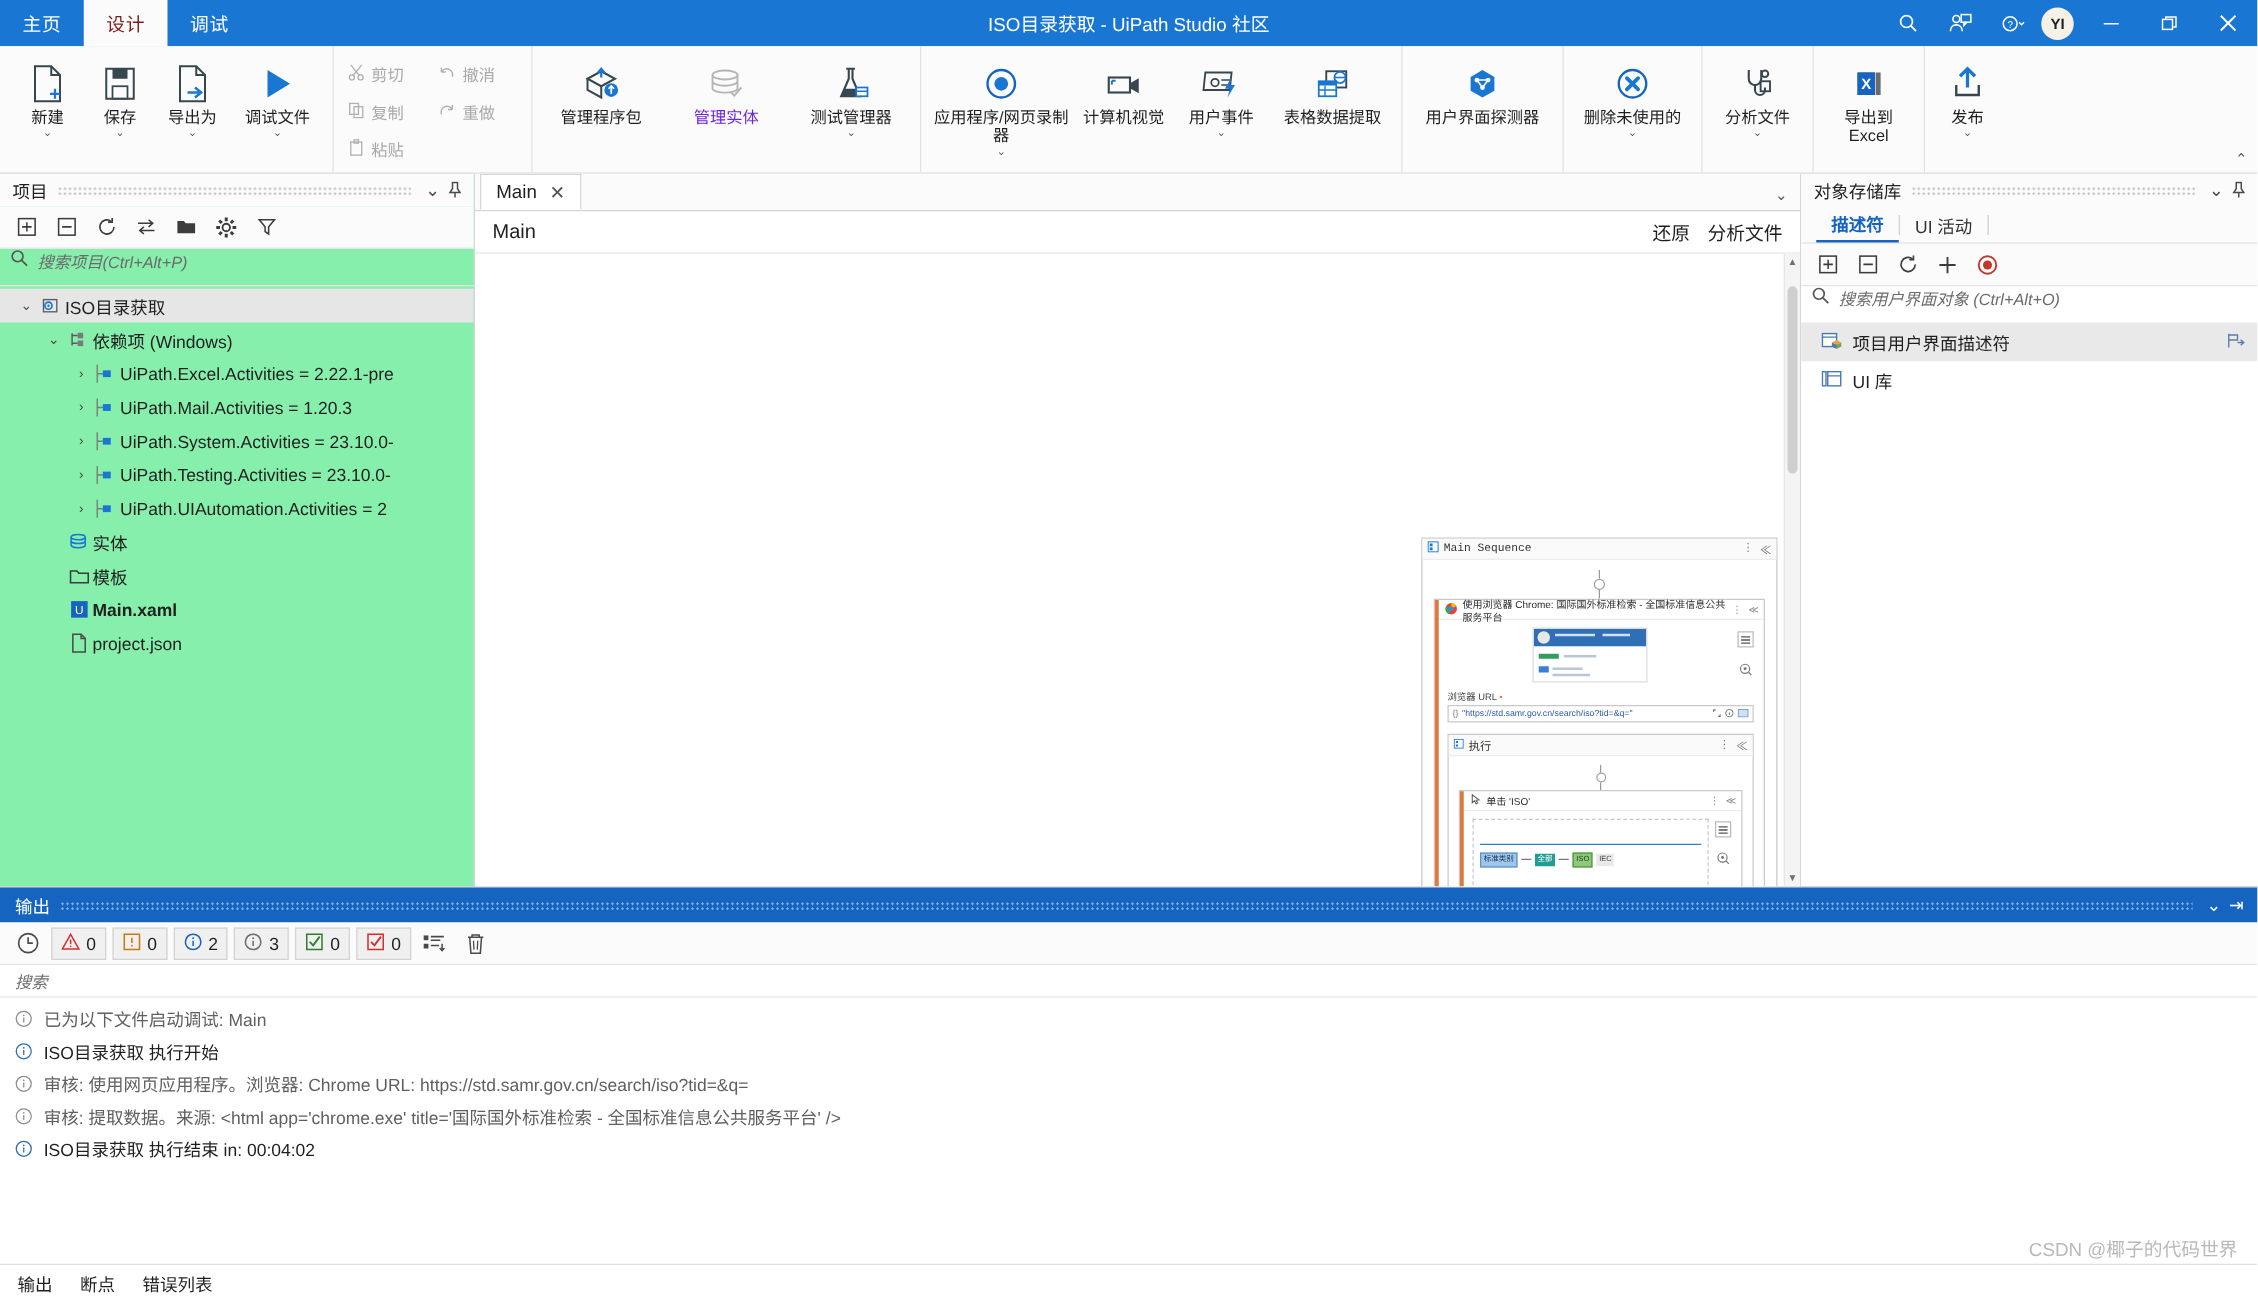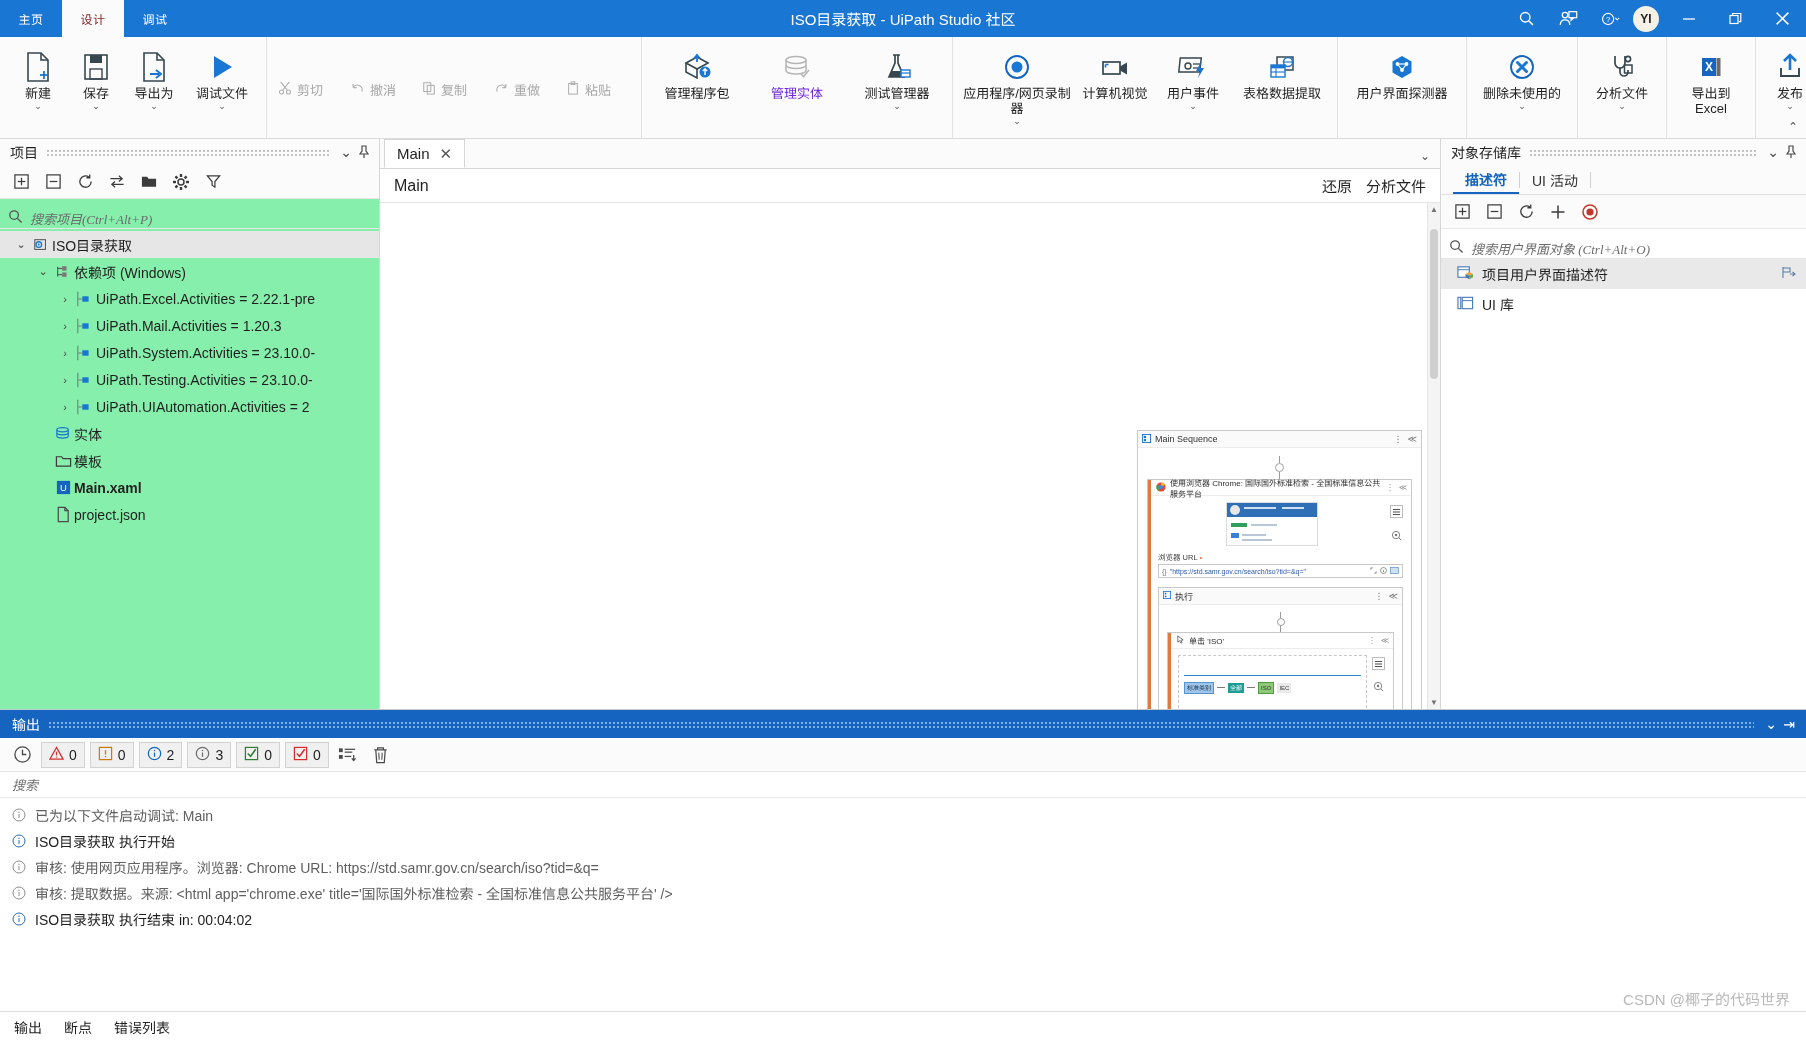--- a/index.html
+++ b/index.html
@@ -16,21 +16,21 @@
   #app { position: relative; width: 1806px; height: 1041px; display: flex; flex-direction: column; background:#fff; }
 
   
   .titlebar {
     height: 37px; background: #1976d2; display: flex; align-items: stretch;
     flex: 0 0 37px; position: relative;
   }
   .ribbon-tabs { display: flex; align-items: stretch; }
   .rtab {
     display:flex; align-items:center; justify-content:center;
-    padding: 0 18px; color: #ffffff; font-size: 12px; letter-spacing: .5px;
+    padding: 0 18px; color: #ffffff; font-size: 15px; letter-spacing: .5px;
     cursor: default; min-width: 62px;
   }
   .rtab.active { background: #fbfbfb; color: #7f1d1d; }
   .title-text {
     position:absolute; left:0; right:0; top:0; height:37px;
     display:flex; align-items:center; justify-content:center;
     color:#ffffff; font-size: 15px; pointer-events:none;
   }
   .title-right { margin-left:auto; display:flex; align-items:center; z-index:2; }
   .tbtn {
@@ -56,36 +56,36 @@
     width: 58px; display:flex; flex-direction:column; align-items:center;
     padding-top: 7px; cursor:default; text-align:center;
   }
   .bigbtn.w  { width: 78px; }
   .bigbtn.w2 { width: 100px; }
   .bigbtn.w3 { width: 118px; }
   .bigbtn .ic { height: 38px; display:flex; align-items:center; justify-content:center; }
   .bigbtn .lb { font-size: 13px; line-height: 15px; color:#1f1f1f; }
   .bigbtn .cv { font-size: 9px; line-height: 11px; color:#555; }
   .bigbtn.dis .lb { color:#6d28d9; }
-  .smallcol { display:flex; flex-direction:row; justify-content:center; padding: 6px 2px; }
+  .smallcol { display:flex; flex-direction:column; justify-content:space-between; padding: 6px 2px; }
   .smallrow { display:flex; }
   .smallbtn { display:flex; align-items:center; gap:5px; padding: 3px 9px 3px 4px; min-width:72px; color:#a9a9a9; font-size:13px; }
   .ribbon-collapse { position:absolute; right:8px; bottom:4px; color:#5a5a5a; font-size:12px; }
 
   
   .mainrow { display:flex; flex: 0 0 570px; min-height:0; background:#fff; }
 
   
   .leftpanel { width: 380px; flex:0 0 380px; display:flex; flex-direction:column; border-right:1px solid #d6d6d6; background:#86efac; }
   .panelhdr { height:26px; display:flex; align-items:center; padding: 0 6px 0 10px; font-size:14px; background:#fbfbfb; }
   .gripdots { flex:1; height:7px; margin: 0 8px; background-image: radial-gradient(#c2c2c2 34%, transparent 36%); background-size: 4px 4px; }
   .hdricon { width:18px; height:20px; display:flex; align-items:center; justify-content:center; color:#4a4a4a; }
   .toolstrip { height:34px; display:flex; align-items:center; gap:2px; padding: 0 6px; background:#fbfbfb; border-bottom:1px solid #e6e6e6;}
   .tool { width:30px; height:28px; display:flex; align-items:center; justify-content:center; color:#3c3c3c; }
-  .searchbar { height:30px; display:flex; align-items:flex-end; gap:7px; padding:0 8px; border-bottom:1px solid #e6e6e6;font-family:Liberation Serif, serif; }
+  .searchbar { height:30px; display:flex; align-items:flex-start; gap:7px; padding:0 8px; border-bottom:1px solid #e6e6e6; }
   .searchbar .ph { font-style: italic; color:#6b6b6b; font-size:13px; }
   .tree { flex:1; overflow:hidden; padding-top:2px; }
   .tnode { display:flex; align-items:center; height:27px; font-size:14px; white-space:nowrap; }
   .tnode.sel { background:#e6e6e6; }
   .chev { width:18px; display:flex; align-items:center; justify-content:center; color:#444; font-size:11px; }
   .tico { width:22px; display:flex; align-items:center; justify-content:center; }
   .tlabel { overflow:hidden; }
   .tlabel.bold { font-weight:bold; }
 
   
@@ -99,21 +99,21 @@
   .bcrumb { font-size:16px; }
   .bcright { margin-left:auto; display:flex; gap:14px; font-size:15px; }
   .canvas { flex:1; position:relative; overflow:hidden; background:#fff; }
   .canvas-scroll-v { position:absolute; right:0; top:0; bottom:0; width:13px; background:#f4f4f4; border-left:1px solid #e6e6e6;}
   .canvas-scroll-v .thumb { position:absolute; left:2px; right:2px; top:26px; height:150px; background:#cfcfcf; border-radius:4px; }
   .canvas-scroll-v .ar { position:absolute; left:0; right:0; text-align:center; font-size:8px; color:#707070; }
 
   
   .wf { position:absolute; left:757px; top:227px; width:285px; }
   .seqbox { border:1px solid #c9c9c9; background:#fff; }
-  .seqhdr { display:flex; align-items:center; height:17px; padding: 0 4px; font-size:9px; color:#333; background:#fafafa; border-bottom:1px solid #ececec; gap:4px;}
+  .seqhdr { display:flex; align-items:center; height:17px; padding: 0 4px; font-size:9px; color:#333; background:#fafafa; border-bottom:1px solid #ececec; gap:4px;font-family:Liberation Mono, monospace;}
   .seqhdr .sp { margin-left:auto; display:flex; gap:5px; color:#777; font-size:9px;}
   .seqbody { padding: 8px 9px 10px 9px; }
   .connector { width:1px; background:#9a9a9a; margin: 0 auto; }
   .dotnode { width:9px; height:9px; border:1px solid #a0a0a0; border-radius:50%; margin: 0 auto; background:#fff;}
   .actcard { border:1px solid #c9c9c9; background:#fff; position:relative; }
   .actcard:before { content:""; position:absolute; left:0; top:0; bottom:0; width:3px; background:#e07a3c; }
   .acthdr { display:flex; align-items:center; gap:4px; height:16px; padding-left:8px; padding-right:4px; font-size:8px; color:#2b2b2b; border-bottom:1px solid #ececec;}
   .acthdr .sp { margin-left:auto; display:flex; gap:5px; color:#888; }
   .actbody { padding: 6px 8px 7px 10px; }
   .thumbbox { border:1px dashed #c8c8c8; background:#fff; height:58px; display:flex; align-items:center; justify-content:center; }

